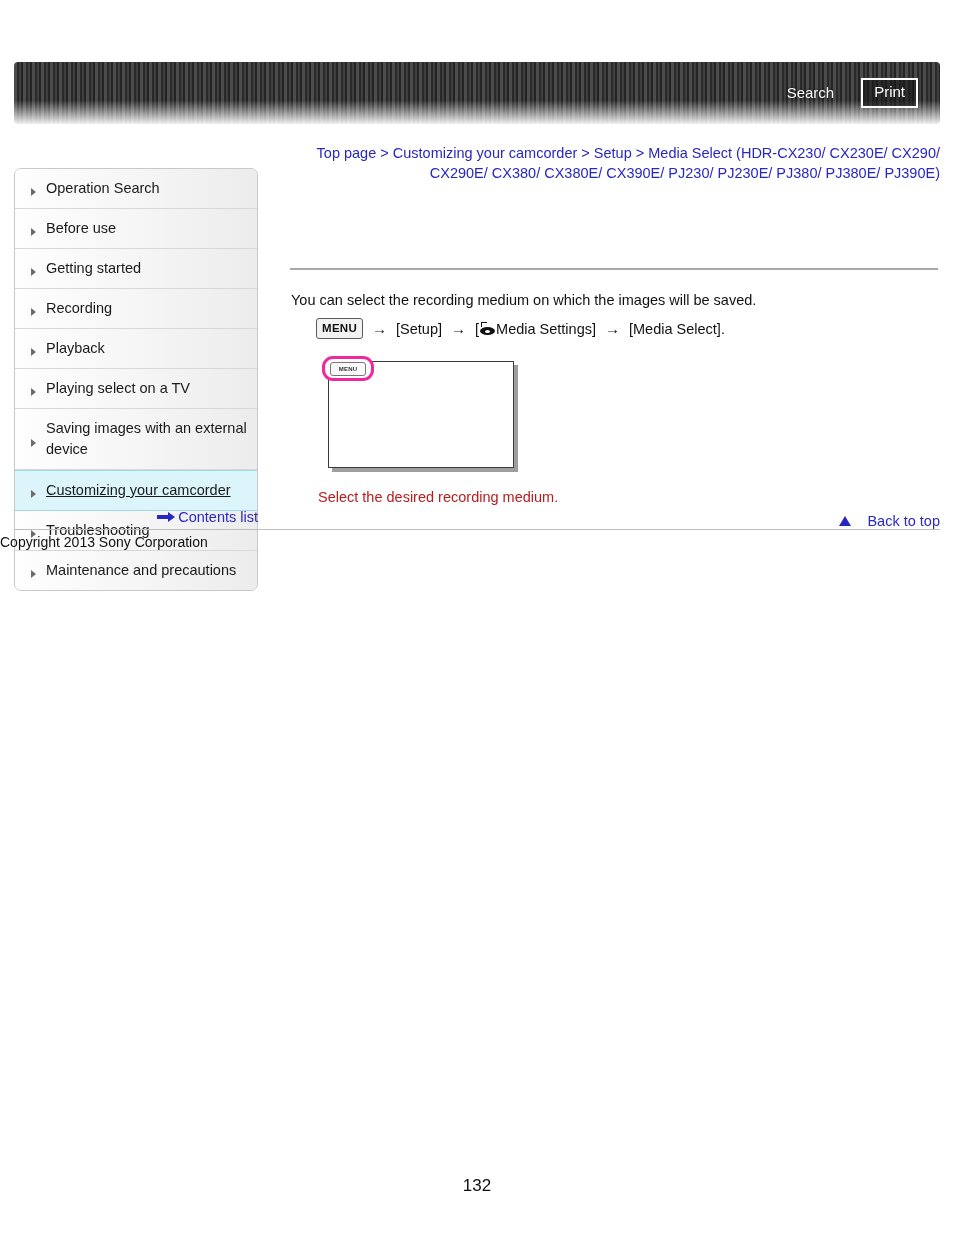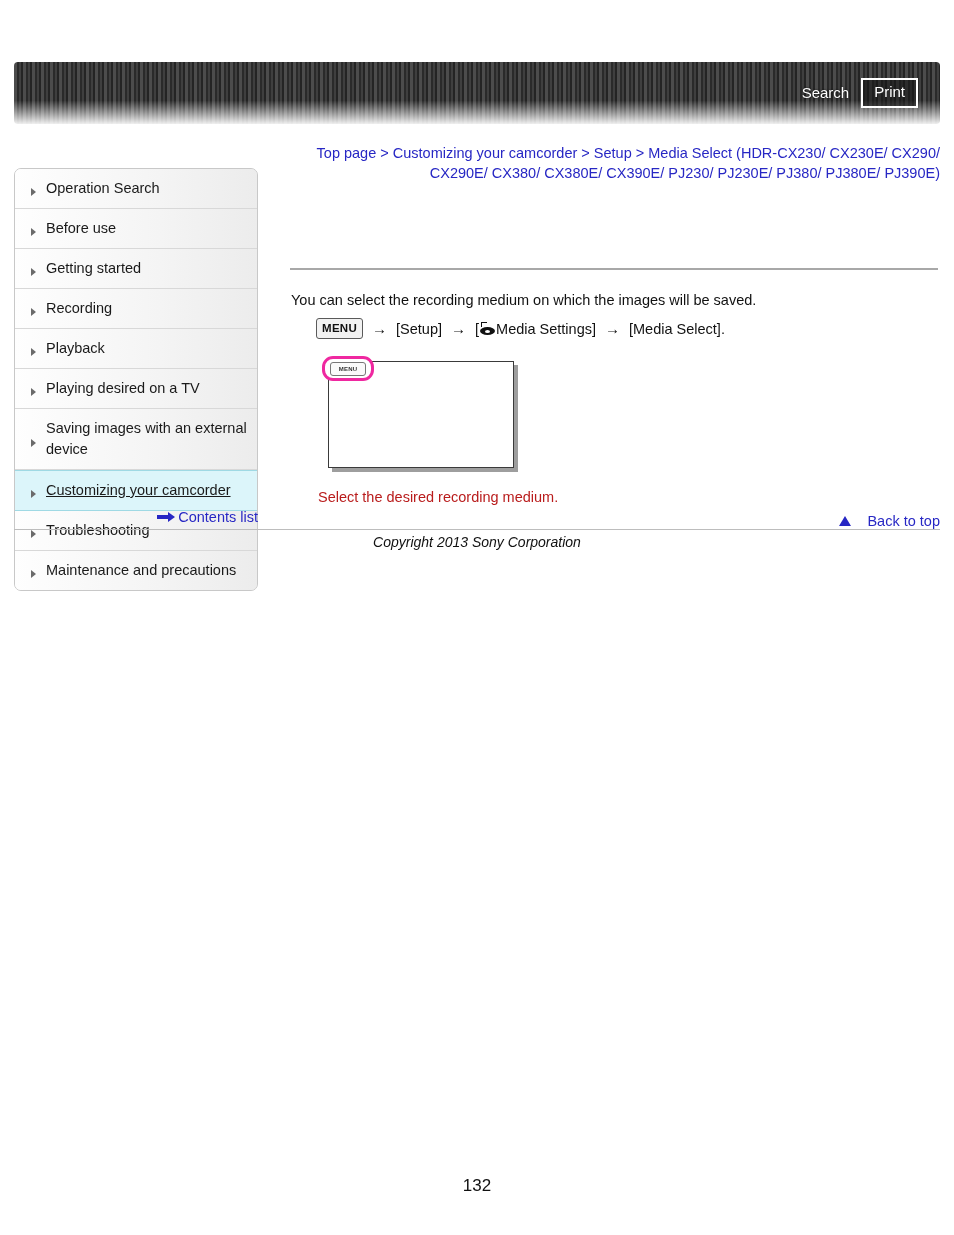--- a/index.html
+++ b/index.html
@@ -35,21 +35,21 @@
         #3f3f3f 5px, #3f3f3f 7px,
         #242424 7px, #242424 9px
       );
   }
   #header-controls {
     position: absolute;
     right: 22px;
     top: 16px;
     display: flex;
     align-items: center;
-    gap: 12px;
+    gap: 27px;
   }
   #search-link {
     color: #ffffff;
     font-size: 15px;
     line-height: 18px;
     text-shadow: 0 0 2px rgba(0,0,0,0.9);
     cursor: pointer;
   }
   #print-button {
     color: #ffffff;
@@ -315,25 +315,23 @@
     top: 529px;
     width: 926px;
     height: 1px;
     background: #bdbdbd;
   }
   #copyright {
     position: absolute;
     left: 0;
     top: 533px;
     width: 954px;
-    text-align: center;
     font-size: 14px;
     line-height: 18px;
     color: #111111;
-    font-style: italic;
   }
   #page-number {
     position: absolute;
     left: 0;
     top: 1178px;
     width: 954px;
     text-align: center;
     font-size: 17px;
     line-height: 16px;
     color: #111111;
@@ -370,21 +368,21 @@
   <div class="sidebar-item">
     <span class="bullet-tri"></span>
     <span class="sidebar-label">Recording</span>
   </div>
   <div class="sidebar-item">
     <span class="bullet-tri"></span>
     <span class="sidebar-label">Playback</span>
   </div>
   <div class="sidebar-item">
     <span class="bullet-tri"></span>
-    <span class="sidebar-label">Playing desired on a TV</span>
+    <span class="sidebar-label">Playing select on a TV</span>
   </div>
   <div class="sidebar-item">
     <span class="bullet-tri"></span>
     <span class="sidebar-label">Saving images with an external device</span>
   </div>
   <div class="sidebar-item active">
     <span class="bullet-tri"></span>
     <span class="sidebar-label">Customizing your camcorder</span>
   </div>
   <div class="sidebar-item">

